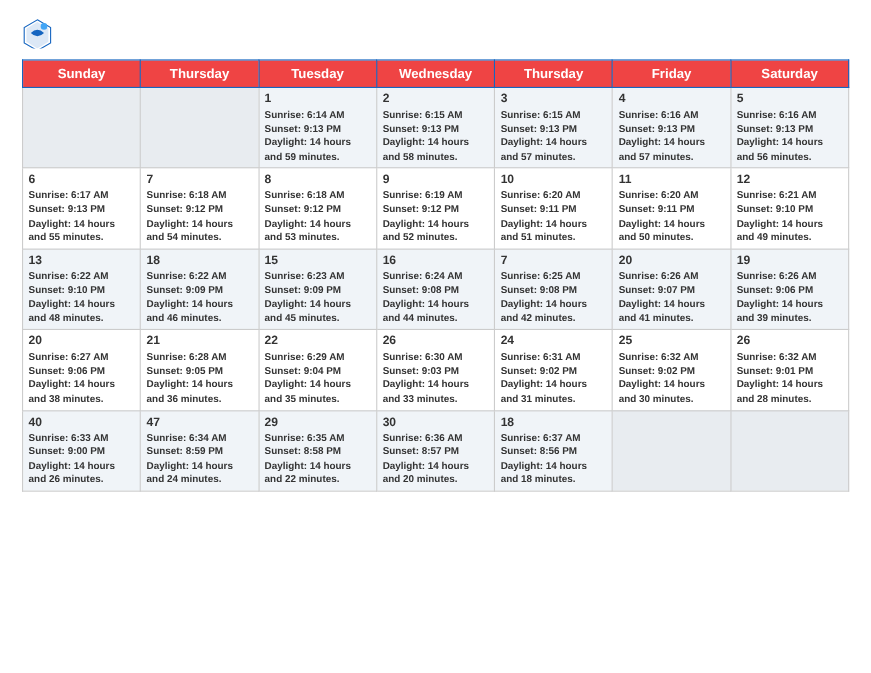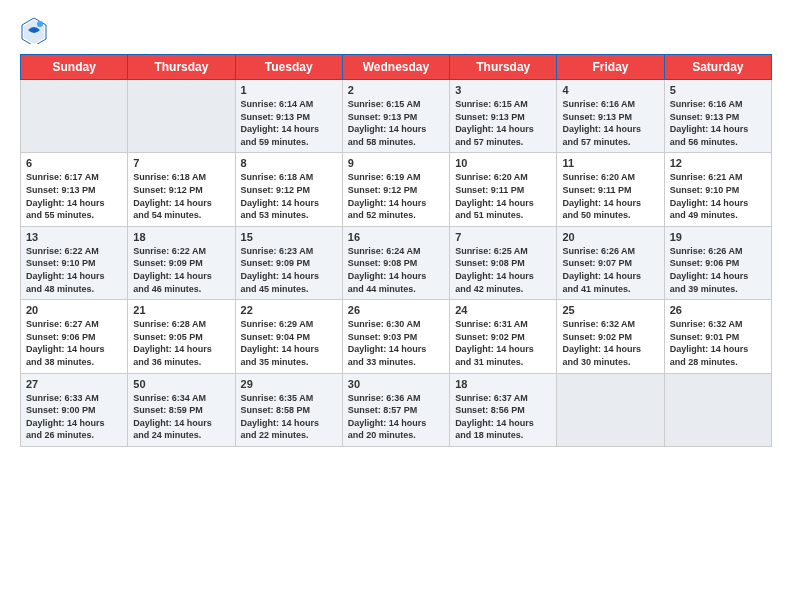--- a/index.html
+++ b/index.html
@@ -251,25 +251,25 @@
             <span class="day-num">25</span>
             <div class="day-info">Sunrise: 6:32 AM<br>Sunset: 9:02 PM<br>Daylight: 14 hours and 30 minutes.</div>
           </td>
           <td>
             <span class="day-num">26</span>
             <div class="day-info">Sunrise: 6:32 AM<br>Sunset: 9:01 PM<br>Daylight: 14 hours and 28 minutes.</div>
           </td>
         </tr>
         <tr class="row-shaded">
           <td>
-            <span class="day-num">27</span>
+            <span class="day-num">40</span>
             <div class="day-info">Sunrise: 6:33 AM<br>Sunset: 9:00 PM<br>Daylight: 14 hours and 26 minutes.</div>
           </td>
           <td>
-            <span class="day-num">50</span>
+            <span class="day-num">47</span>
             <div class="day-info">Sunrise: 6:34 AM<br>Sunset: 8:59 PM<br>Daylight: 14 hours and 24 minutes.</div>
           </td>
           <td>
             <span class="day-num">29</span>
             <div class="day-info">Sunrise: 6:35 AM<br>Sunset: 8:58 PM<br>Daylight: 14 hours and 22 minutes.</div>
           </td>
           <td>
             <span class="day-num">30</span>
             <div class="day-info">Sunrise: 6:36 AM<br>Sunset: 8:57 PM<br>Daylight: 14 hours and 20 minutes.</div>
           </td>

